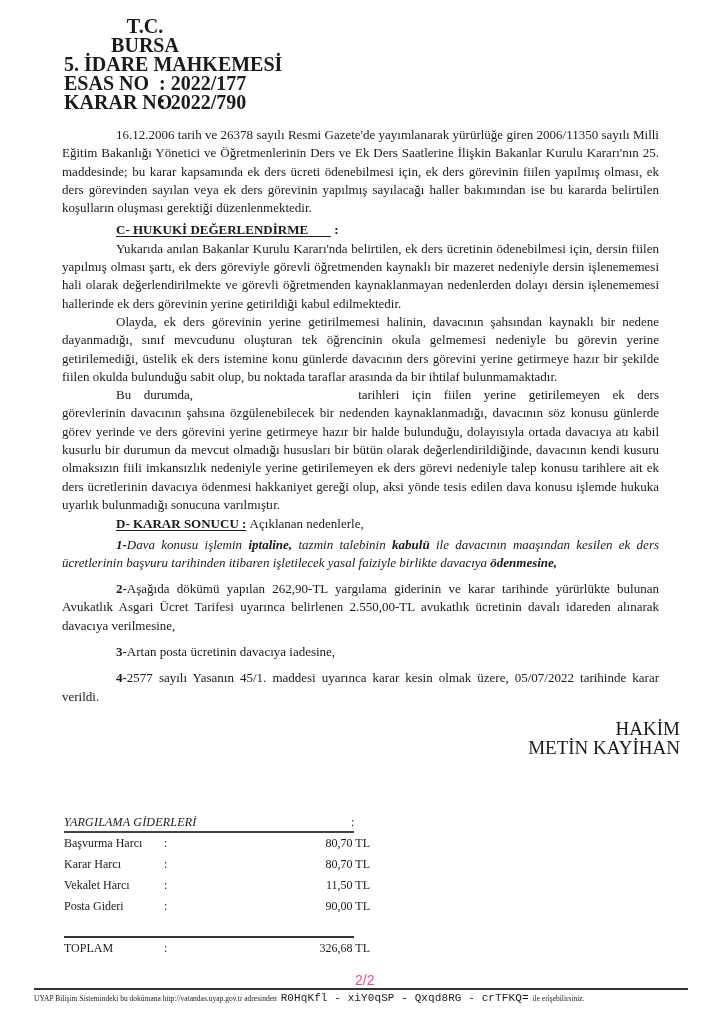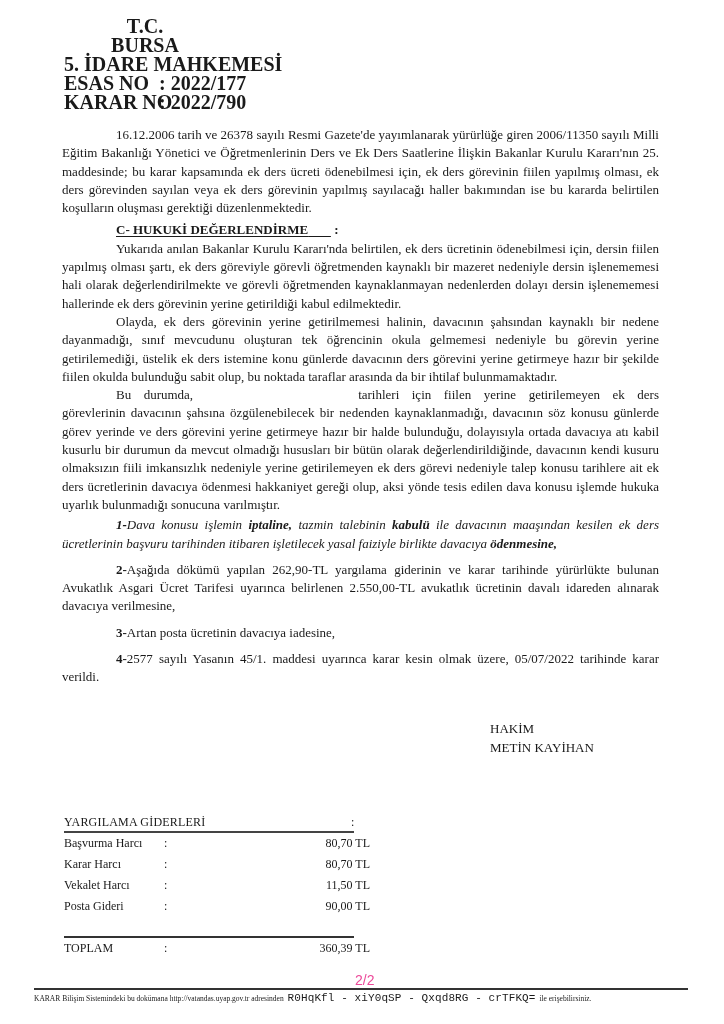--- a/index.html
+++ b/index.html
@@ -19,25 +19,25 @@
   }
   .para { margin: 0; text-indent: 54px; }
   .para + .para { }
   .section-head {
     margin: 0; padding-left: 54px; font-weight: bold; font-size: 13px; line-height: 18.3px;
   }
   .section-head .u { text-decoration: underline; text-underline-offset: 2px; }
   .gap { display: inline-block; width: 165px; }
   b { font-weight: bold; }
 
-  .signature { position: absolute; left: 490px; width: 190px; text-align: left; font-size: 13px; line-height: 18.5px; }
+  .signature { position: absolute; left: 490px; width: 190px; text-align: right; font-size: 19px; line-height: 18.5px; }
 
   .costs { position: absolute; left: 64px; width: 306px; font-size: 12px; }
   .costs-title { position: relative; height: 18px; line-height: 18px; }
-  .costs-title .t { letter-spacing: 0.2px; }
+  .costs-title .t { letter-spacing: 0.2px; font-style: italic; }
   .costs-title .c { position: absolute; left: 287px; top: 0; }
   .costs-rule { height: 2px; background: #444; width: 290px; }
   .cost-row { position: relative; height: 21px; line-height: 21px; }
   .cost-row .lbl { position: absolute; left: 0; }
   .cost-row .sep { position: absolute; left: 100px; }
   .cost-row .amt { position: absolute; right: 0; }
   .total-rule { height: 2px; background: #333; width: 290px; }
 
   .page-num { position: absolute; left: 355px; top: 972px; font-family: "Liberation Sans", "DejaVu Sans", sans-serif; font-size: 14px; color: #ec4899; }
   .footer-rule { position: absolute; left: 34px; top: 988px; width: 654px; height: 1.5px; background: #333; }
@@ -60,20 +60,24 @@
   <p class="para" style="margin-top:0;">16.12.2006 tarih ve 26378 sayılı Resmi Gazete'de yayımlanarak yürürlüğe giren 2006/11350 sayılı Milli Eğitim Bakanlığı Yönetici ve Öğretmenlerinin Ders ve Ek Ders Saatlerine İlişkin Bakanlar Kurulu Kararı'nın 25. maddesinde; bu karar kapsamında ek ders ücreti ödenebilmesi için, ek ders görevinin fiilen yapılmış olması, ek ders görevinden sayılan veya ek ders görevinin yapılmış sayılacağı haller bakımından ise bu kararda belirtilen koşulların oluşması gerektiği düzenlenmektedir.</p>
 
   <p class="section-head" style="margin-top:4px;">
     <span class="u"><span>C- HUKUKİ DEĞERLENDİRME</span>&nbsp;&nbsp;&nbsp;&nbsp;&nbsp;&nbsp;&nbsp;</span>
     <span>:</span>
   </p>
   <p class="para" style="margin-top:0;">Yukarıda anılan Bakanlar Kurulu Kararı'nda belirtilen, ek ders ücretinin ödenebilmesi için, dersin fiilen yapılmış olması şartı, ek ders göreviyle görevli öğretmenden kaynaklı bir mazeret nedeniyle dersin işlenememesi hali olarak değerlendirilmekte ve görevli öğretmenden kaynaklanmayan nedenlerden dolayı dersin işlenememesi hallerinde ek ders görevinin yerine getirildiği kabul edilmektedir.</p>
   <p class="para">Olayda, ek ders görevinin yerine getirilmemesi halinin, davacının şahsından kaynaklı bir nedene dayanmadığı, sınıf mevcudunu oluşturan tek öğrencinin okula gelmemesi nedeniyle bu görevin yerine getirilemediği, üstelik ek ders istemine konu günlerde davacının ders görevini yerine getirmeye hazır bir şekilde fiilen okulda bulunduğu sabit olup, bu noktada taraflar arasında da bir ihtilaf bulunmamaktadır.</p>
   <p class="para"><span>Bu durumda,</span><span class="gap"></span><span>tarihleri için fiilen yerine getirilemeyen ek ders görevlerinin davacının şahsına özgülenebilecek bir nedenden kaynaklanmadığı, davacının söz konusu günlerde görev yerinde ve ders görevini yerine getirmeye hazır bir halde bulunduğu, dolayısıyla ortada davacıya atı kabil kusurlu bir durumun da mevcut olmadığı hususları bir bütün olarak değerlendirildiğinde, davacının kendi kusuru olmaksızın fiili imkansızlık nedeniyle yerine getirilemeyen ek ders görevi nedeniyle talep konusu tarihlere ait ek ders ücretlerinin davacıya ödenmesi hakkaniyet gereği olup, aksi yönde tesis edilen dava konusu işlemde hukuka uyarlık bulunmadığı sonucuna varılmıştır.</span></p>
 
+  <p class="section-head" style="margin-top:1px;">
+    <span class="u">D- KARAR SONUCU :</span>
+    <span style="font-weight:normal;">Açıklanan nedenlerle,</span>
+  </p>
   <p class="para" style="margin-top:2px;font-style:italic;"><b>1-</b><span>Dava konusu işlemin </span><b>iptaline,</b><span> tazmin talebinin </span><b>kabulü</b><span> ile davacının maaşından kesilen ek ders ücretlerinin başvuru tarihinden itibaren işletilecek yasal faiziyle birlikte davacıya </span><b>ödenmesine,</b></p>
   <p class="para" style="margin-top:8px;"><b>2-</b><span>Aşağıda dökümü yapılan 262,90-TL yargılama giderinin ve karar tarihinde yürürlükte bulunan Avukatlık Asgari Ücret Tarifesi uyarınca belirlenen 2.550,00-TL avukatlık ücretinin davalı idareden alınarak davacıya verilmesine,</span></p>
   <p class="para" style="margin-top:8px;"><b>3-</b><span>Artan posta ücretinin davacıya iadesine,</span></p>
   <p class="para" style="margin-top:8px;"><b>4-</b><span>2577 sayılı Yasanın 45/1. maddesi uyarınca karar kesin olmak üzere, 05/07/2022 tarihinde karar verildi.</span></p>
 </div>
 
 <div class="signature" style="top:720px;">
   <div>HAKİM</div>
   <div>METİN KAYİHAN</div>
 </div>
@@ -102,23 +106,23 @@
   <div class="cost-row">
     <span class="lbl">Posta Gideri</span>
     <span class="sep">:</span>
     <span class="amt">90,00 TL</span>
   </div>
   <div style="height:19px;"></div>
   <div class="total-rule"></div>
   <div class="cost-row">
     <span class="lbl">TOPLAM</span>
     <span class="sep">:</span>
-    <span class="amt">360,39 TL</span>
+    <span class="amt">326,68 TL</span>
   </div>
 </div>
 
 <div class="page-num">2/2</div>
 <div class="footer-rule"></div>
 <div class="footer">
-  <span>KARAR Bilişim Sistemindeki bu dokümana http://vatandas.uyap.gov.tr adresinden</span>
+  <span>UYAP Bilişim Sistemindeki bu dokümana http://vatandas.uyap.gov.tr adresinden</span>
   <span class="code">R0HqKfl - xiY0qSP - Qxqd8RG - crTFKQ=</span>
   <span>ile erişebilirsiniz.</span>
 </div>
 
 </body></html>

